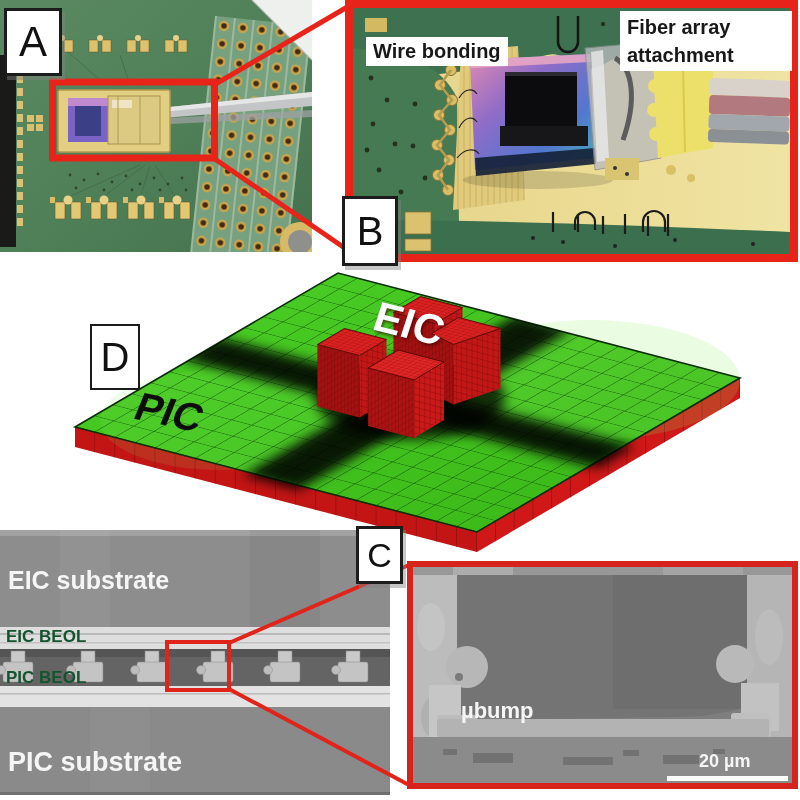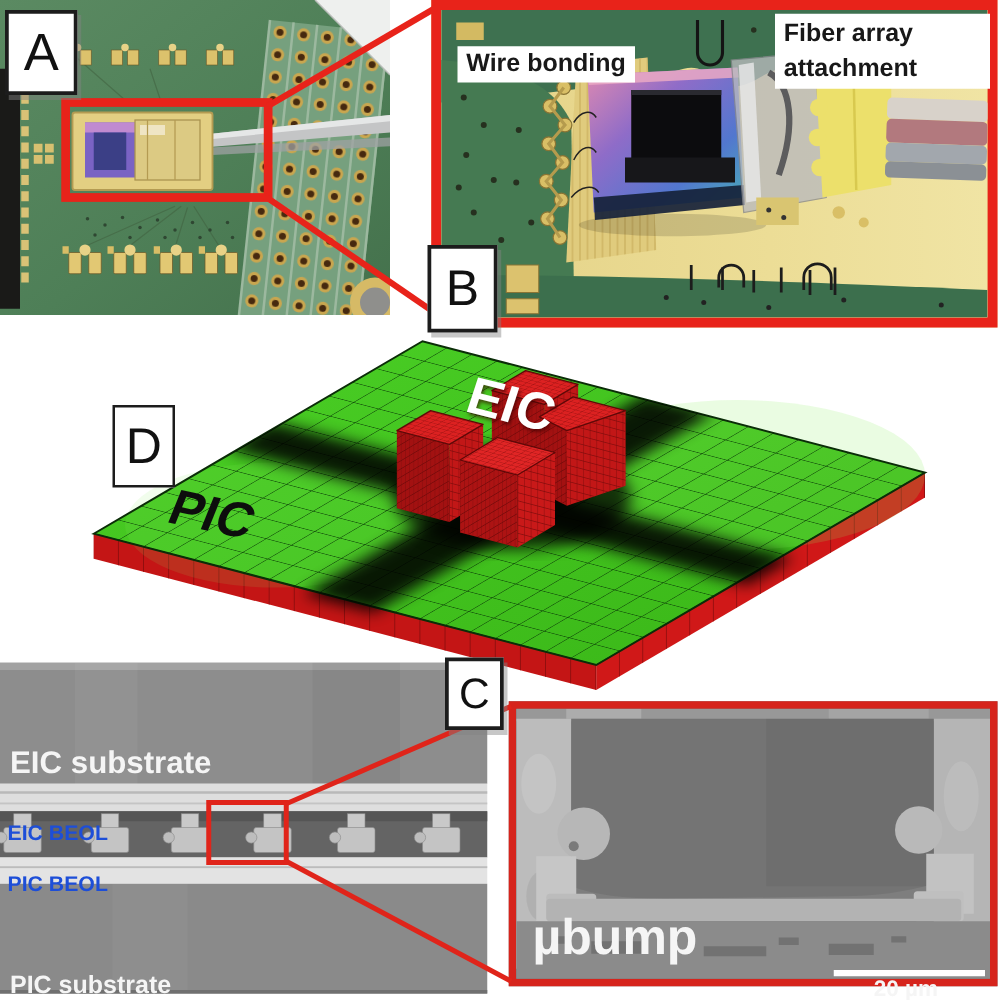--- a/index.html
+++ b/index.html
@@ -6,22 +6,22 @@
   #fig{position:relative;width:800px;height:800px;background:#ffffff;overflow:hidden;
        font-family:"Liberation Sans",sans-serif;}
   #fig svg{display:block;}
   .abs{position:absolute;}
   .tagbox{position:absolute;background:#ffffff;border:3px solid #1c1c1c;
           display:flex;align-items:center;justify-content:center;
           color:#111;box-shadow:3px 4px 0 rgba(130,130,130,.45);z-index:40;
           font-family:"Liberation Sans",sans-serif;}
   .photolabel{position:absolute;background:#ffffff;color:#181818;font-weight:600;
           font-size:20px;line-height:1.25;padding:2px 7px;white-space:nowrap;z-index:35;}
-  .semlabel{position:absolute;color:#f5f5f5;font-weight:600;z-index:35;margin-top:30px;}
-  .semlabel.dark{color:#1d4ed8;}
+  .semlabel{position:absolute;color:#f5f5f5;font-weight:600;z-index:35;}
+  .semlabel.dark{color:#14532d;}
   .sq{position:absolute;border:4px solid #e0241a;z-index:30;}
   .scalebar{position:absolute;background:#ffffff;height:5px;z-index:35;}
   .persp{position:absolute;z-index:35;font-weight:bold;}
 </style>
 </head>
 <body>
 
 <div id="fig">
 
   <div class="abs" style="left:0;top:0;width:312px;height:252px;z-index:5">
@@ -436,21 +436,21 @@
 
       <rect x="0" y="177" width="390" height="88" fill="#8a8a8a"></rect>
       <rect x="90" y="177" width="60" height="88" fill="#ffffff" opacity="0.04"></rect>
       <rect x="0" y="262" width="390" height="3" fill="#707070"></rect>
     </svg>
   </div>
 
   <div class="semlabel" style="left:8px;top:566px;font-size:25px">EIC substrate</div>
   <div class="semlabel dark" style="left:6px;top:627px;font-size:17px;font-weight:700">EIC BEOL</div>
   <div class="semlabel dark" style="left:6px;top:668px;font-size:17px;font-weight:700">PIC BEOL</div>
-  <div class="semlabel" style="left:8px;top:747px;font-size:20px">PIC substrate</div>
+  <div class="semlabel" style="left:8px;top:747px;font-size:27px">PIC substrate</div>
 
   <div class="sq" style="left:165px;top:640px;width:66px;height:52px;box-sizing:border-box"></div>
 
   <div class="abs" style="left:407px;top:561px;width:391px;height:228px;border:6px solid #d6241c;
        box-sizing:border-box;background:#7e7e7e;z-index:5">
     <svg width="379" height="216" viewBox="0 0 379 216">
       <rect x="0" y="0" width="379" height="216" fill="#7e7e7e"></rect>
       <rect x="0" y="0" width="379" height="10" fill="#989898"></rect>
       <rect x="40" y="0" width="60" height="8" fill="#c0c0c0" opacity="0.5"></rect>
       <rect x="250" y="0" width="80" height="8" fill="#ababab" opacity="0.6"></rect>
@@ -480,21 +480,21 @@
         <rect x="60" y="186" width="40" height="10"></rect>
           <rect x="150" y="190" width="50" height="8"></rect>
         <rect x="250" y="188" width="36" height="9"></rect>
           <rect x="30" y="182" width="14" height="6"></rect>
         <rect x="210" y="183" width="16" height="6"></rect>
           <rect x="300" y="182" width="12" height="5"></rect>
       </g>
     </svg>
   </div>
 
-  <div class="semlabel" style="left:426px;top:698px;font-size:40px">µbump</div>
+  <div class="semlabel" style="left:461px;top:698px;font-size:22px">µbump</div>
   <div class="semlabel" style="left:699px;top:751px;font-size:18px">20 µm</div>
   <div class="scalebar" style="left:667px;top:776px;width:121px"></div>
 
   <svg class="abs" style="left:0;top:0;z-index:20;pointer-events:none" width="800" height="800" viewBox="0 0 800 800">
     <line x1="214" y1="85" x2="349" y2="6" stroke="#e8231a" stroke-width="5"></line>
     <line x1="212" y1="157" x2="349" y2="251" stroke="#e8231a" stroke-width="5"></line>
     <line x1="229" y1="643" x2="409" y2="565" stroke="#e0241a" stroke-width="4"></line>
     <line x1="229" y1="689" x2="409" y2="785" stroke="#e0241a" stroke-width="4"></line>
   </svg>
 

